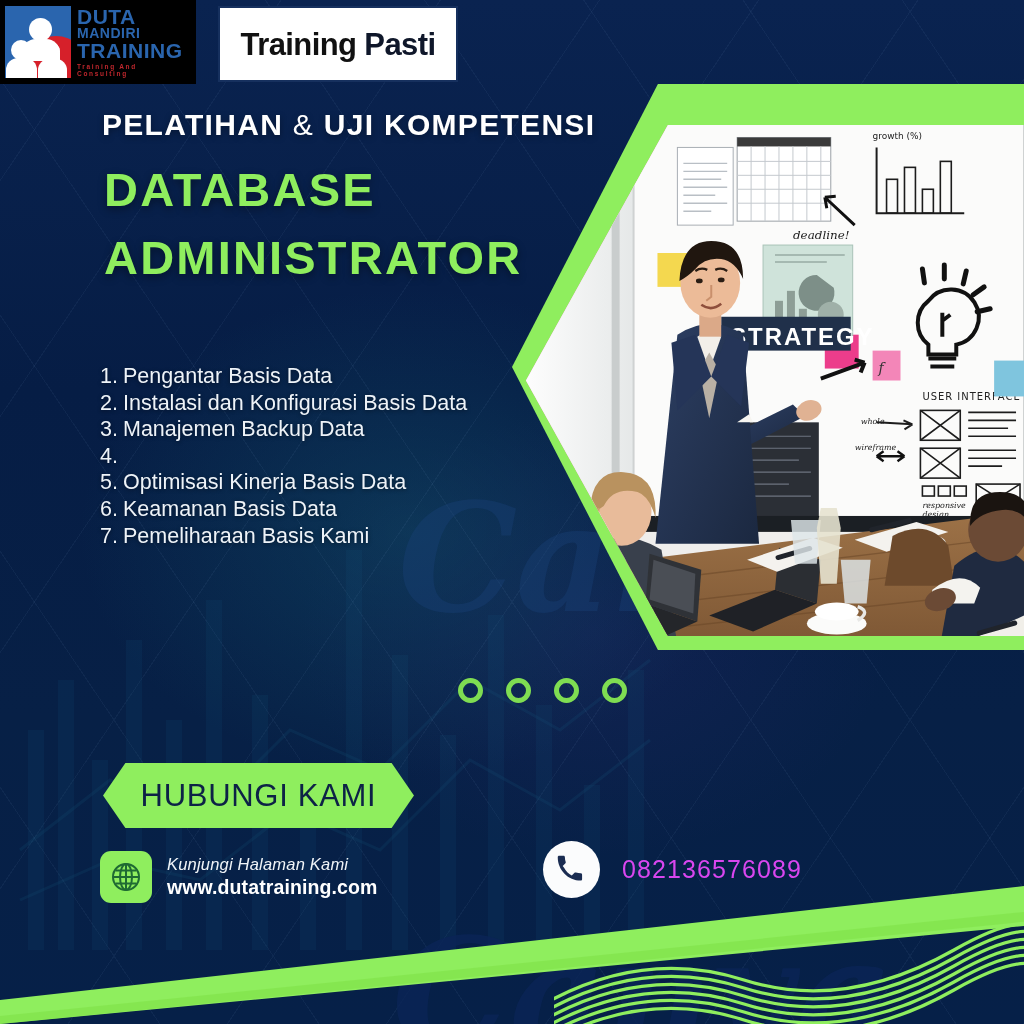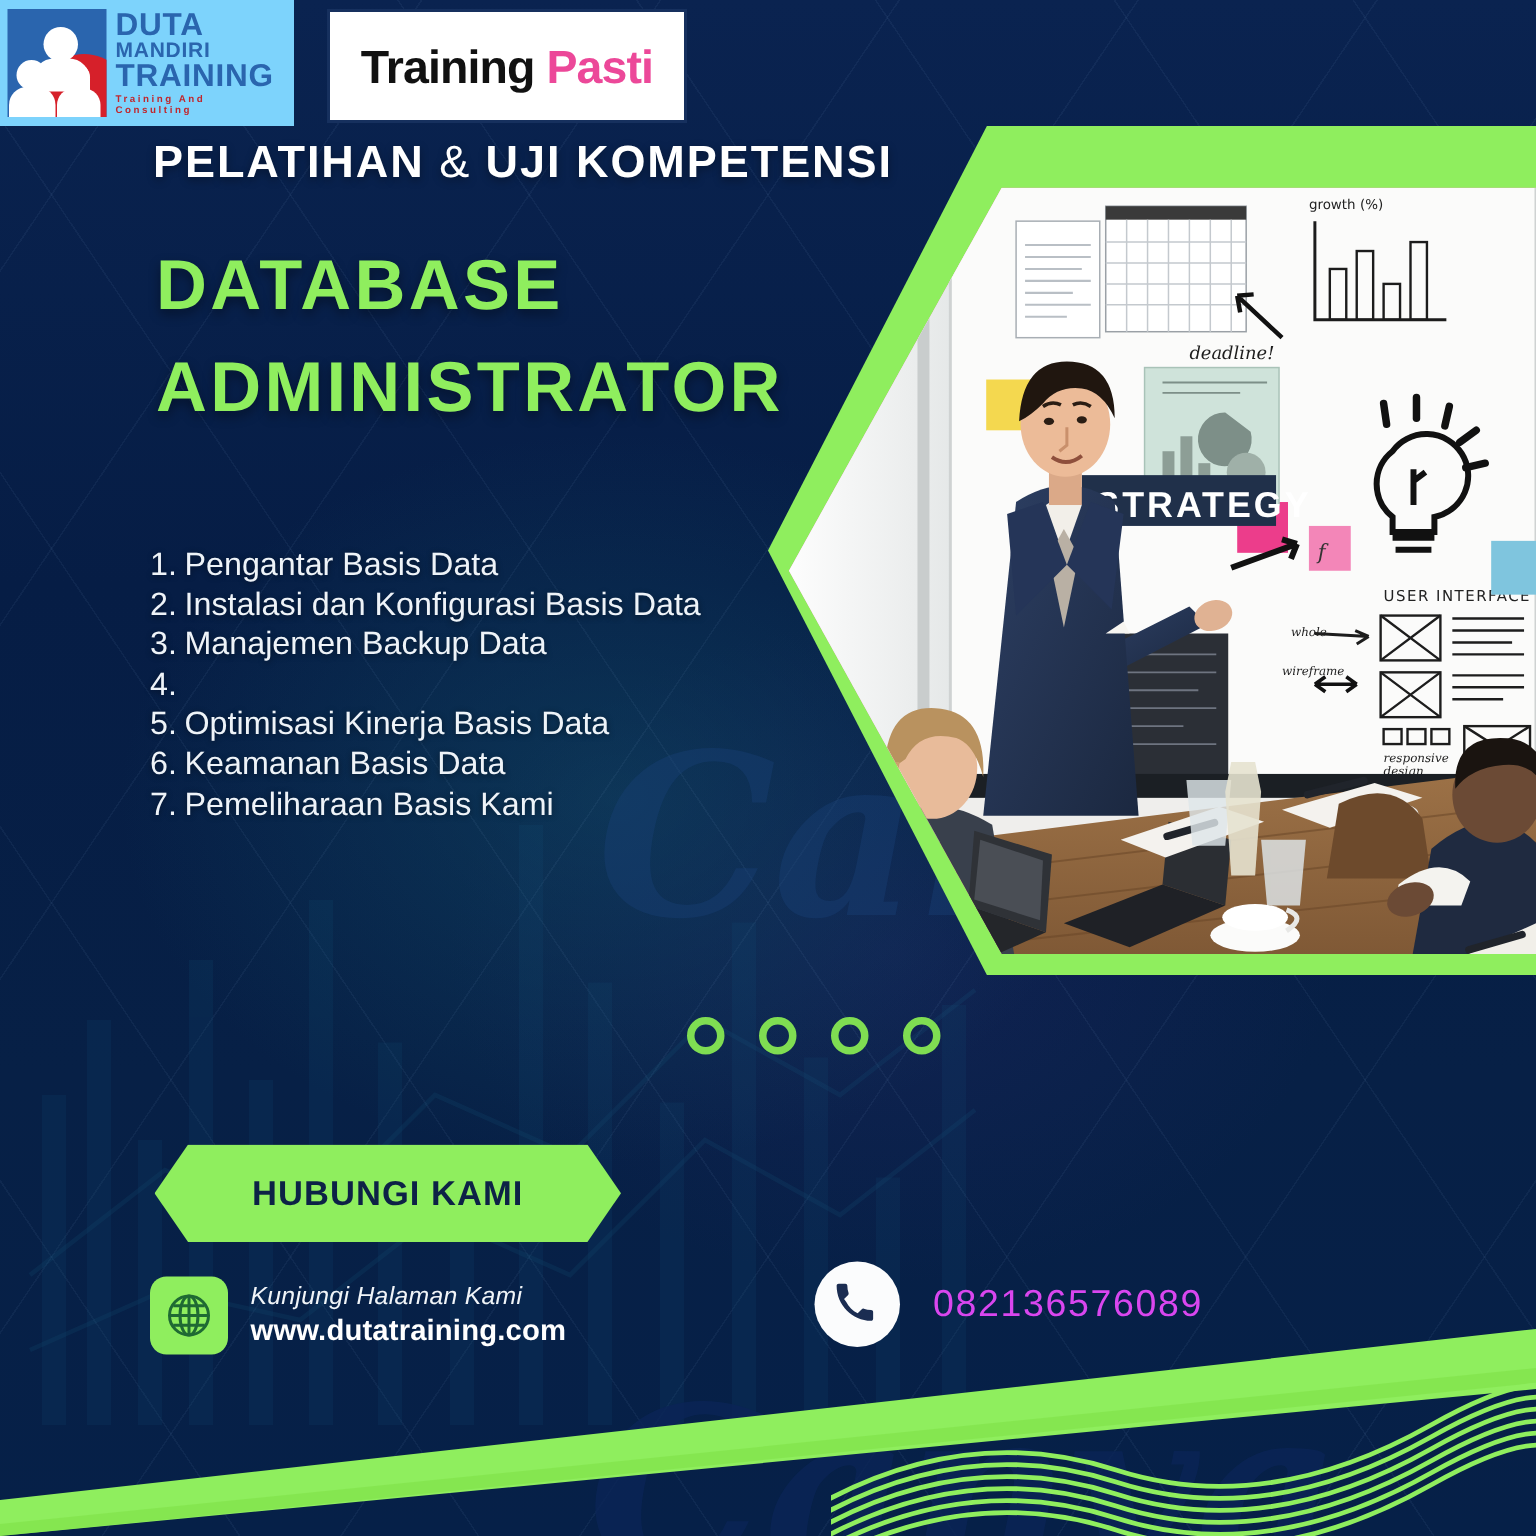--- a/index.html
+++ b/index.html
@@ -50,21 +50,21 @@
     user-select:none;
     white-space:nowrap;
   }
   .wm-mid { left:398px; top:470px; font-size:150px; }
   .wm-bot { left:392px; top:905px; font-size:150px; color:rgba(10,36,86,.85); }
 
   
   .logo-card {
     position:absolute; left:0; top:0;
     width:196px; height:84px;
-    background:#7dd3fc;
+    background:#000000;
     display:flex; align-items:center;
     padding:5px 6px 5px 5px;
     gap:6px;
   }
   .logo-mark {
     width:66px; height:72px;
     background:#2a65ae;
     position:relative; overflow:hidden;
     flex:0 0 auto;
   }
@@ -92,26 +92,26 @@
     position:absolute; left:218px; top:6px;
     width:240px; height:76px;
     background:#fff;
     border:2px solid #16305e;
     display:flex; flex-direction:column;
     align-items:center; justify-content:center;
     line-height:1;
   }
   .badge-row1 { font-size:31px; font-weight:bold; letter-spacing:-.6px; }
   .badge-row1 .w1 { color:#111; }
-  .badge-row1 .w2 { color:#ec4899; }
+  .badge-row1 .w2 { color:#0f172a; }
   .badge-row2 { font-size:33px; font-weight:bold; color:#e03a32; letter-spacing:-.6px; margin-top:2px;}
 
   
   .kicker {
-    position:absolute; left:102px; top:92px;
+    position:absolute; left:102px; top:108px;
     font-size:30px; font-weight:bold; color:#fff;
     letter-spacing:1.3px;
     text-shadow:0 2px 6px rgba(0,0,0,.35);
   }
   .kicker .amp { font-weight:normal; }
   .title1, .title2 {
     position:absolute;
     font-size:47px; font-weight:bold;
     color:#8fee5e;
     letter-spacing:2.2px;
@@ -170,21 +170,21 @@
   .cta {
     position:absolute; left:103px; top:763px;
     width:311px; height:65px;
     background:#8fee5e;
     -webkit-clip-path: polygon(0% 50%, 7.2% 0%, 92.8% 0%, 100% 50%, 92.8% 100%, 7.2% 100%);
     clip-path: polygon(0% 50%, 7.2% 0%, 92.8% 0%, 100% 50%, 92.8% 100%, 7.2% 100%);
     display:flex; align-items:center; justify-content:center;
     cursor:pointer;
   }
   .cta span {
-    font-size:23px; font-weight:bold; color:#0d2246;
+    font-size:31px; font-weight:normal; color:#0d2246;
     letter-spacing:.7px;
   }
 
   
   .web-row {
     position:absolute; left:100px; top:851px;
     display:flex; align-items:center; gap:15px;justify-content:center;
   }
   .web-icon {
     width:52px; height:52px; border-radius:11px;

